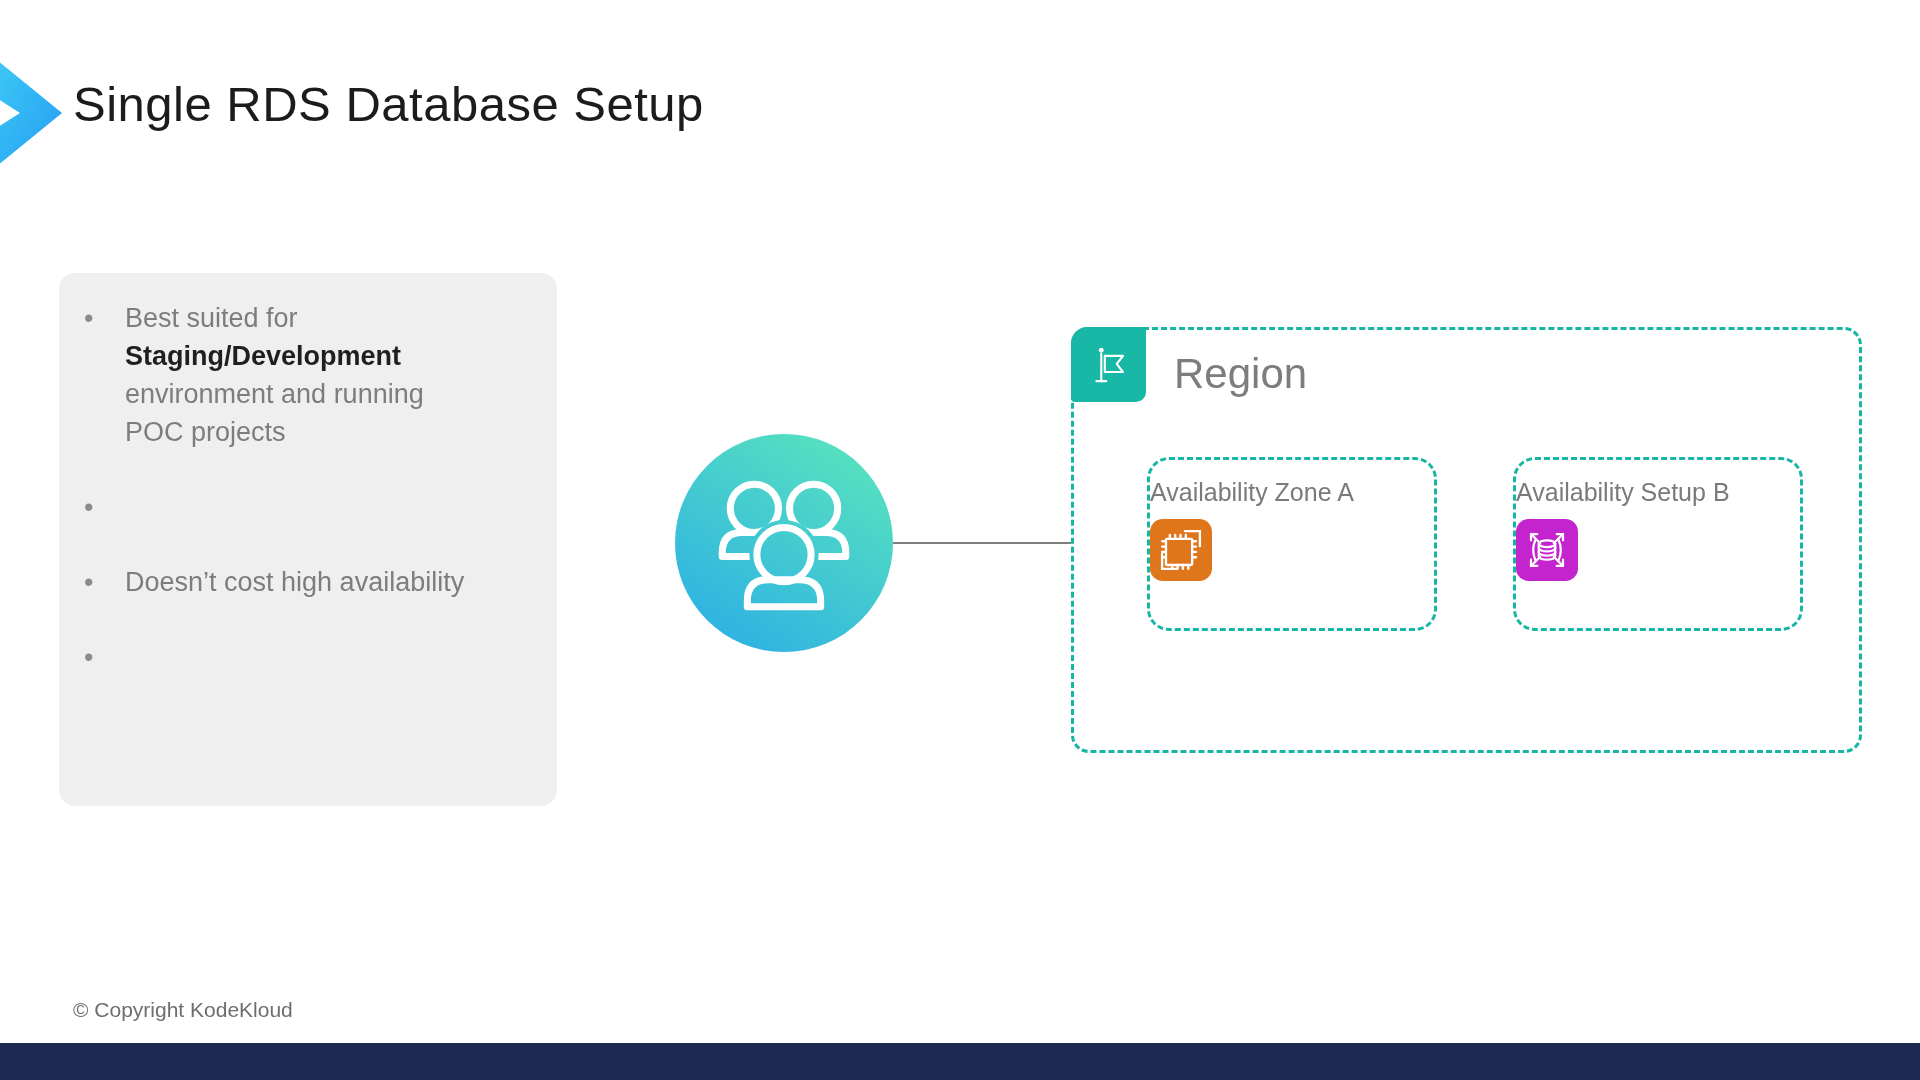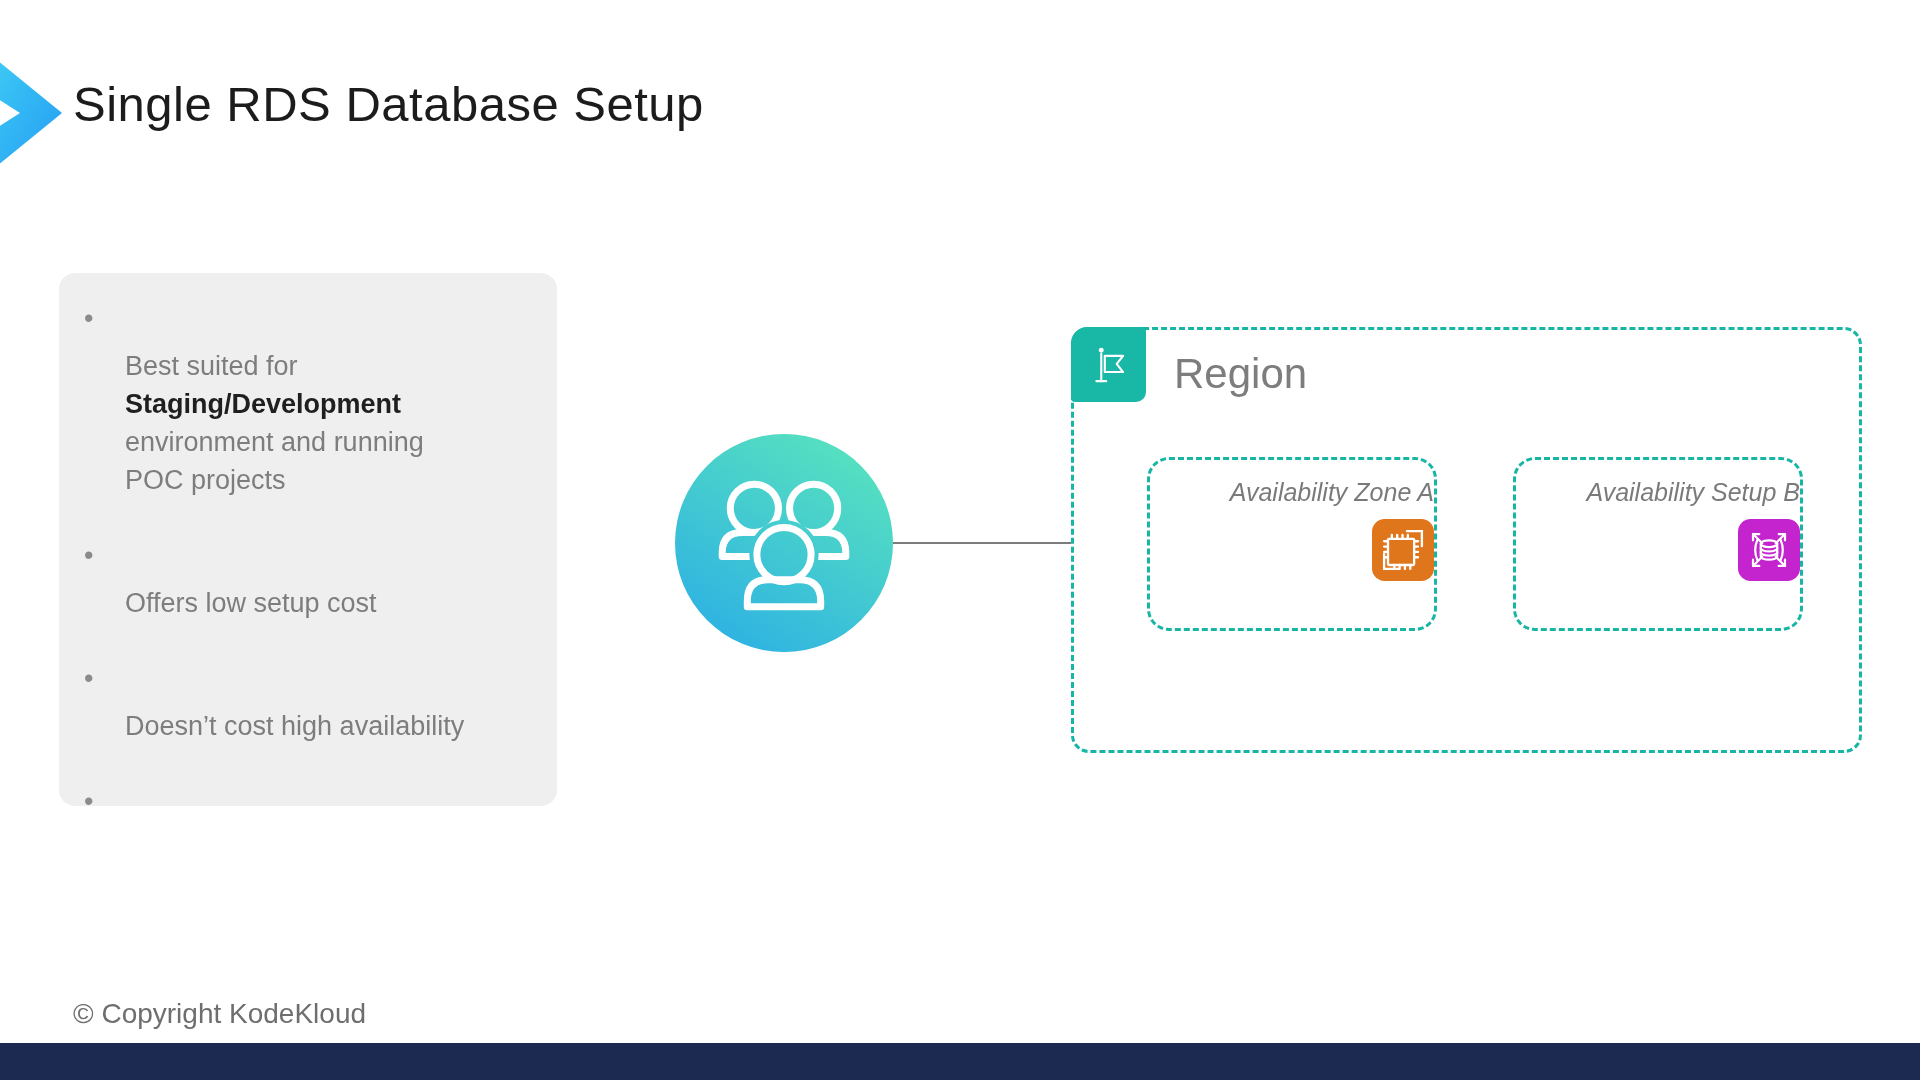--- a/index.html
+++ b/index.html
@@ -25,21 +25,21 @@
     width:498px; height:533px;
     background:#efefef; border-radius:16px;
     padding:26px 80px 0 25px;
   }
   .info-box ul { list-style:none; }
   .info-box li {
     display:flex; margin-bottom:37px;
     font-size:27px; line-height:38px; color:#7d7d7d;
   }
   .bullet-dot { width:41px; flex:0 0 41px; color:#8b8b8b; }
-  .bullet-text { flex:1;margin-top:48px; }
+  .bullet-text { flex:1; }
   .bullet-text b { color:#1f1f1f; font-weight:700; }
 
   
   .users-wrap { position:absolute; left:675px; top:434px; }
 
   
   .conn { position:absolute; }
 
   
   .region-box {
@@ -59,33 +59,32 @@
     position:absolute; left:1174px; top:350px;
     font-size:42px; color:#7d7d7d;
   }
 
   
   .az-box {
     position:absolute; top:457px;
     width:290px; height:174px;
     border:3px dashed #16b5a4; border-radius:22px;
     background:#ffffff;
-    display:flex; flex-direction:column; align-items:flex-end;
+    display:flex; flex-direction:column; align-items:flex-start;
     padding-top:18px;
-    font-style:italic;
   }
   .az-a { left:1147px; }
   .az-b { left:1513px; }
   .az-label { font-size:25px; color:#7a7a7a; }
   .az-icon { margin-top:12px; }
 
   
   .copyright {
     position:absolute; left:73px; top:998px;
-    font-size:28px; color:#6e6e6e;
+    font-size:21px; color:#6e6e6e;
   }
   .bottom-bar {
     position:absolute; left:0; bottom:0;
     width:100%; height:37px; background:#1c2a52;
   }
 </style>
 </head>
 <body>
 
 <svg class="title-arrow" width="70" height="170" viewBox="0 0 70 170">
@@ -101,21 +100,20 @@
 <div class="page-title">Single RDS Database Setup</div>
 
 <div class="info-box">
   <ul>
     <li>
       <span class="bullet-dot">•</span>
       <span class="bullet-text"><span>Best suited for </span><b>Staging/Development</b><span> environment and running POC projects</span></span>
     </li>
     <li>
       <span class="bullet-dot">•</span>
-      <span class="bullet-text">Offers low setup cost</span>
     </li>
     <li>
       <span class="bullet-dot">•</span>
       <span class="bullet-text">Doesn’t cost high availability</span>
     </li>
     <li>
       <span class="bullet-dot">•</span>
     </li>
   </ul>
 </div>

